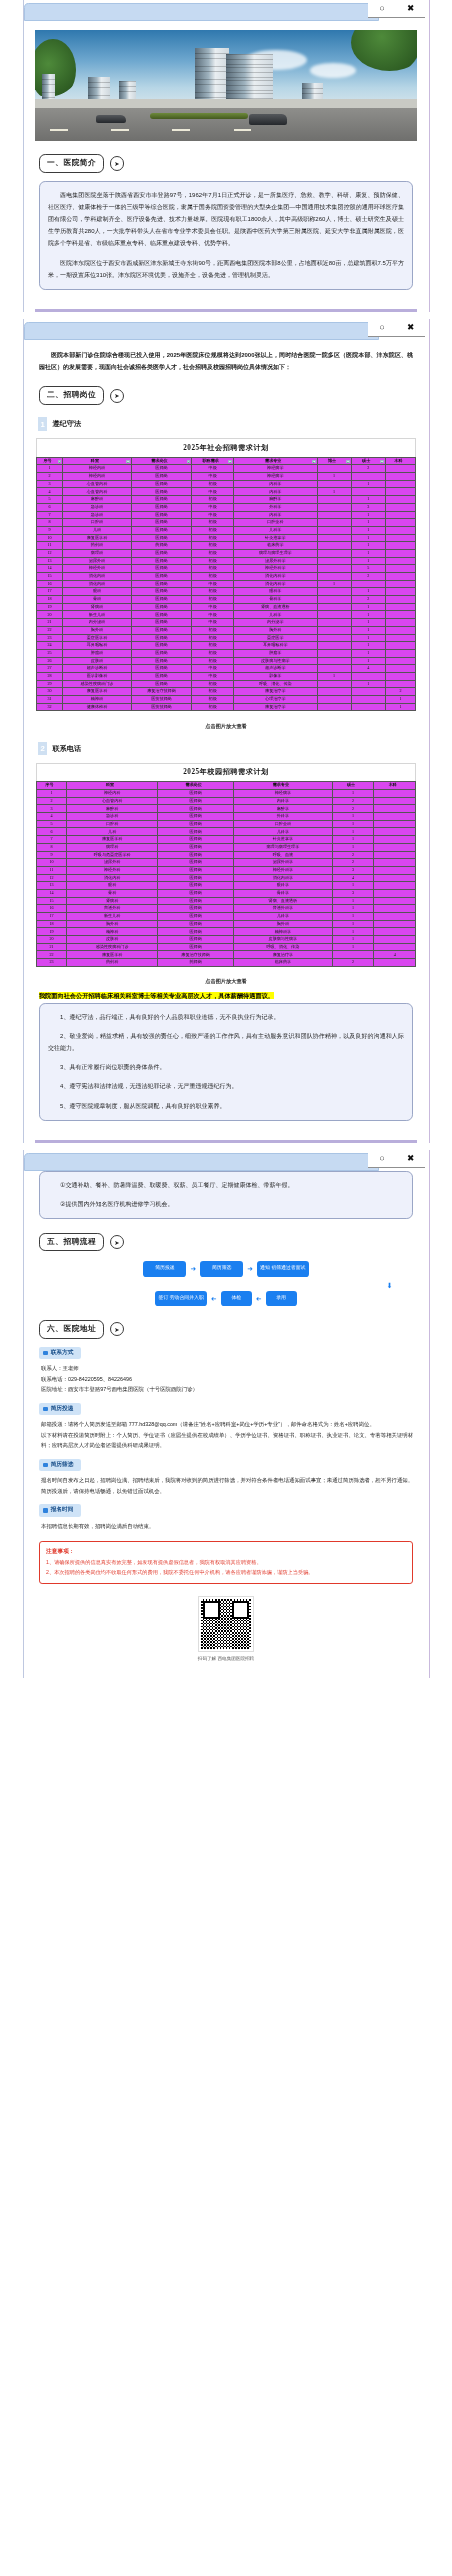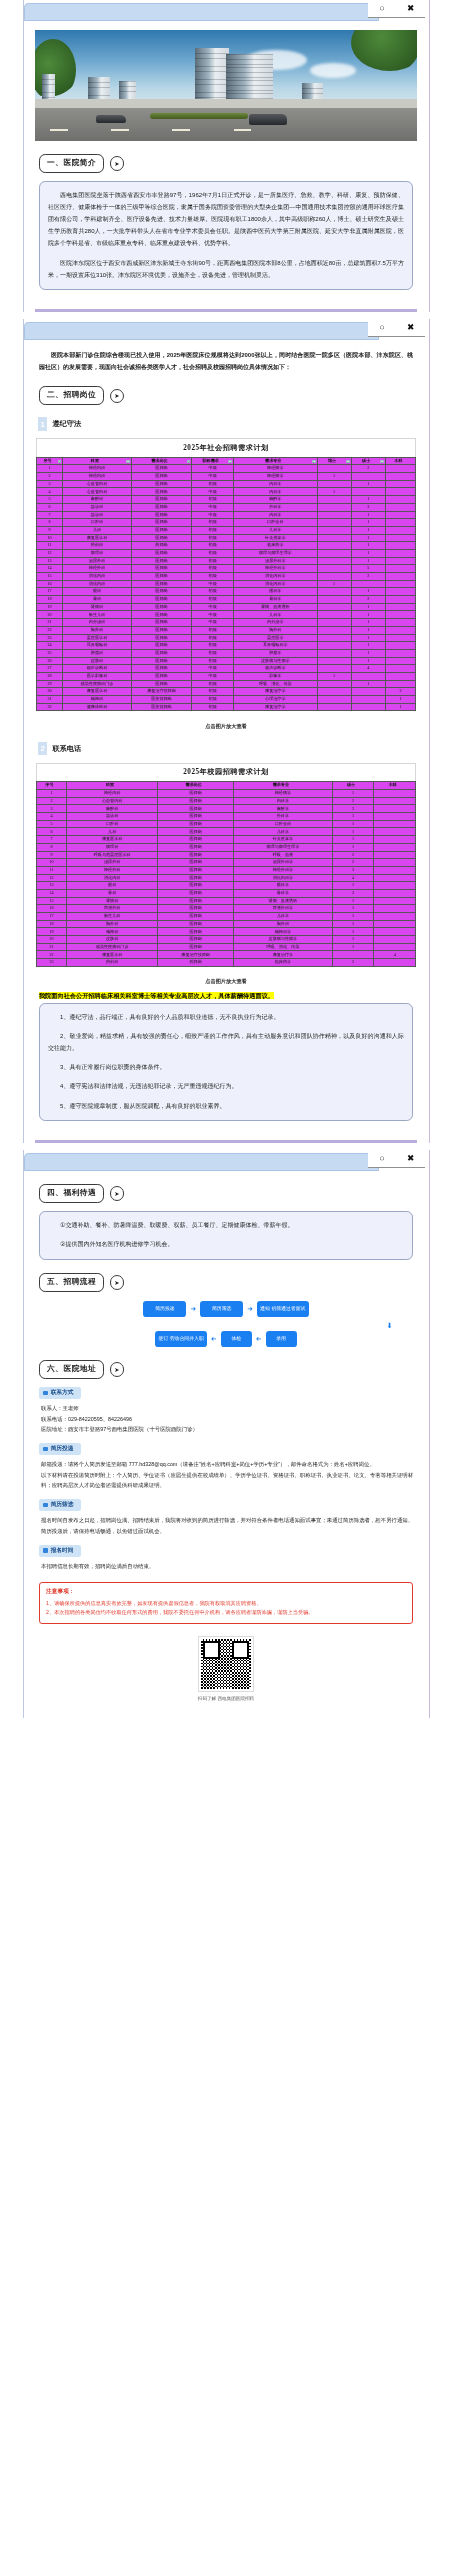--- a/index.html
+++ b/index.html
@@ -971,28 +971,20 @@
   <div class="win-top">
     <div class="titlebar"></div>
     <div class="winbtns">
       <span class="winbtn-min">○</span>
       <span class="winbtn-close">✖</span>
     </div>
   </div>
 
   <div class="win-body">
 
-    <div class="sec-head">
-      <div class="pill">
-        <div class="underl"></div><span>四、福利待遇</span>
-      </div>
-      <div class="arrowcircle">
-        <span>➤</span>
-      </div>
-    </div>
 
     <div class="card" id="benefit-card">
         <p>①交通补助、餐补、防暑降温费、取暖费、双薪、员工餐厅、定期健康体检、带薪年假。</p>
         <p>②提供国内外知名医疗机构进修学习机会。</p>
       </div>
 
     <div class="sec-head">
       <div class="pill">
         <div class="underl"></div><span>五、招聘流程</span>
       </div>

